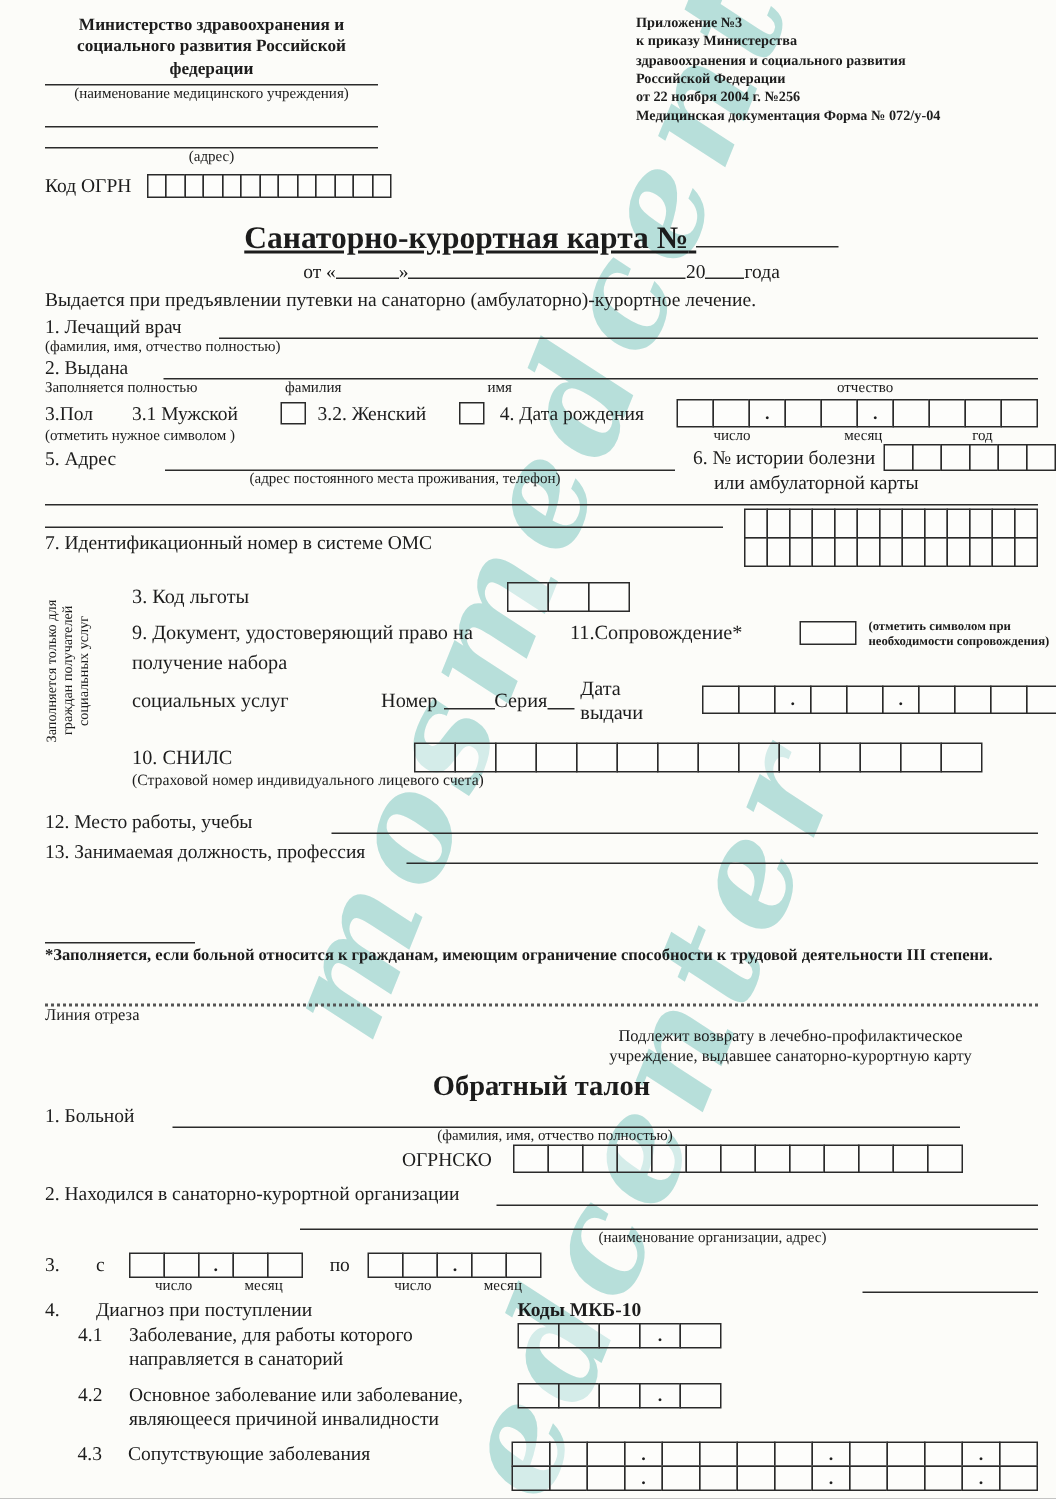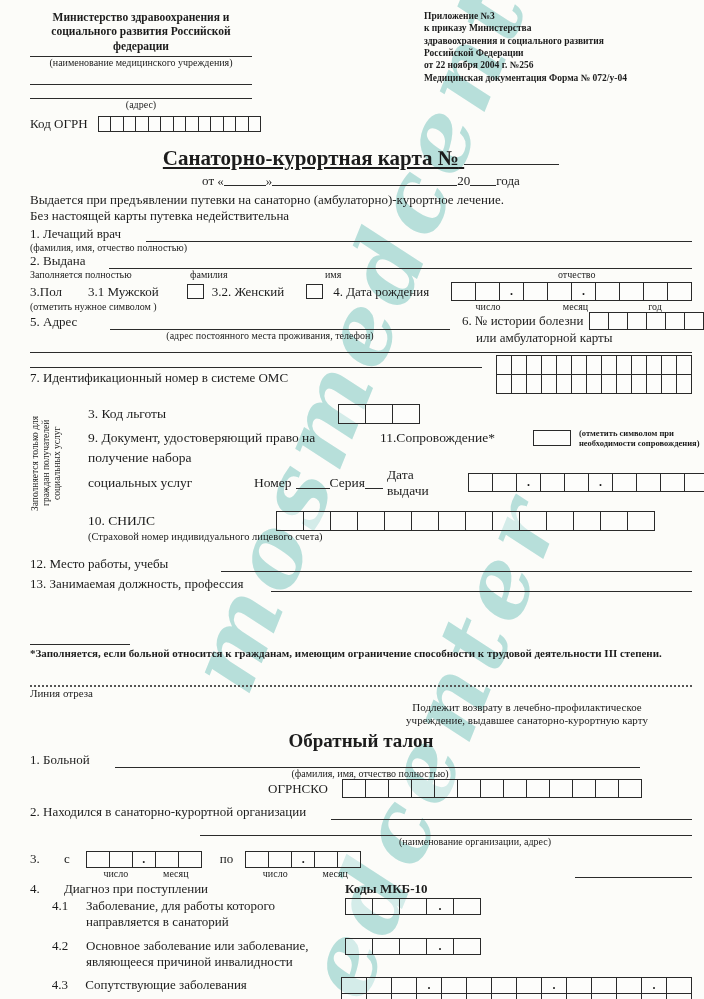--- a/index.html
+++ b/index.html
@@ -128,21 +128,20 @@
     <div class="date-line">
       <span>от «</span>
       <span class="fl" style="width:42px"></span>
       <span>»</span>
       <span class="fl" style="width:185px"></span>
       <span>20</span>
       <span class="fl" style="width:26px"></span>
       <span>года</span>
     </div>
     <div class="fs13" style="margin-top:3px">Выдается при предъявлении путевки на санаторно (амбулаторно)-курортное лечение.</div>
-    <div class="fs13">Без настоящей карты путевка недействительна</div>
 
     <div class="row fs13" style="margin-top:2px">
       <span class="nw">1. Лечащий врач</span>
       <span class="fl" style="margin-left:8px"></span>
     </div>
     <div class="hint">(фамилия, имя, отчество полностью)</div>
 
     <div class="row fs13">
       <span class="nw">2. Выдана</span>
       <span class="fl" style="margin-left:6px"></span>

